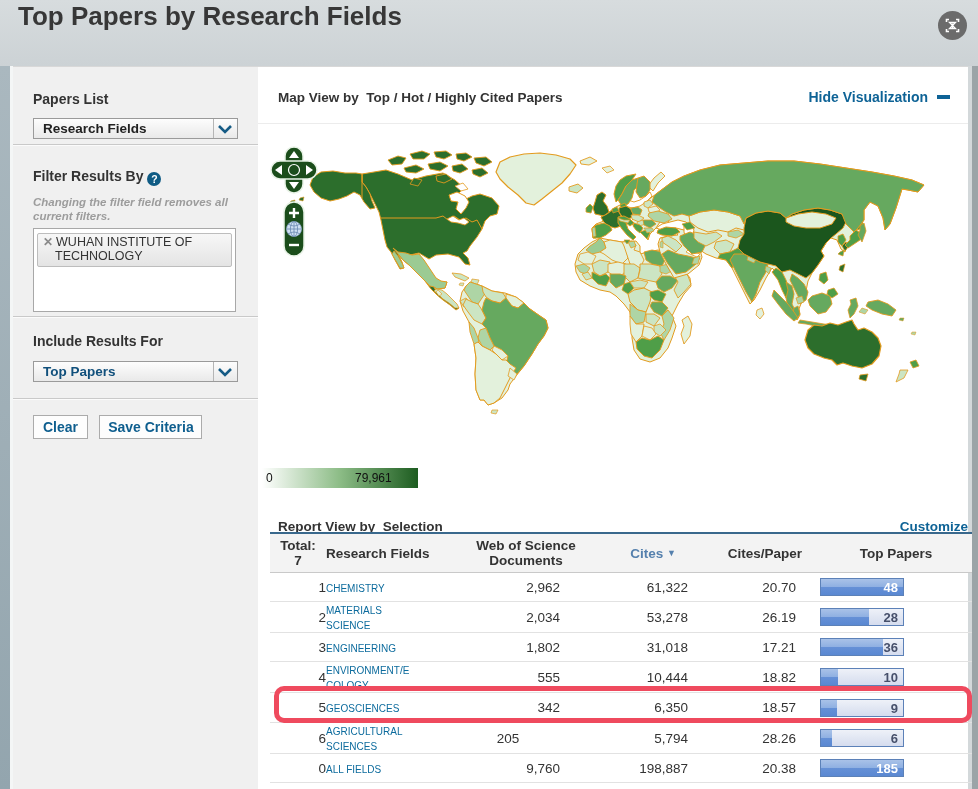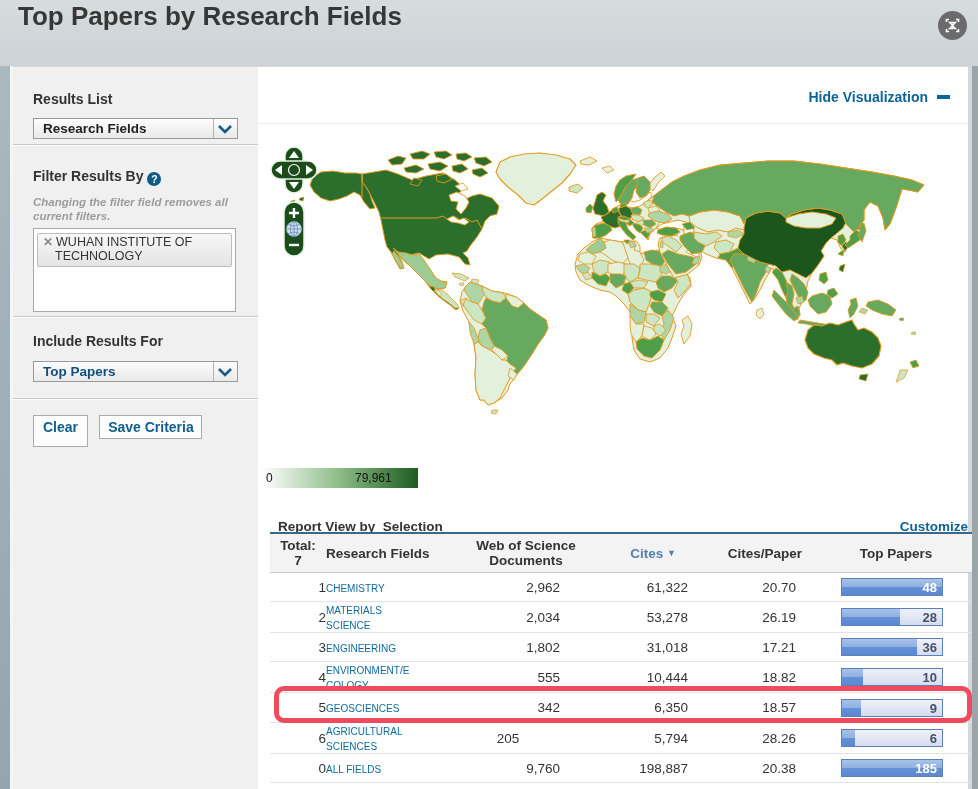--- a/index.html
+++ b/index.html
@@ -35,21 +35,21 @@
 .reporthead { position:relative; height:36px; }
 .rvs { position:absolute; left:20px; top:10px; font-size:13.5px; font-weight:bold; color:#333; }
 .custo { position:absolute; right:14px; top:10px; font-size:13.5px; font-weight:bold; color:#0e6396; }
 table.rep { position:absolute; left:12px; top:465px; width:702px; border-collapse:collapse; border-top:2px solid #39688c; }
 table.rep th { font-size:13.5px; font-weight:bold; color:#333; padding:4px 0; background:#f3f3f3; border-bottom:1px solid #c9c9c9; }
 table.rep td { font-size:13.5px; color:#333; border-bottom:1px solid #e2e2e2; padding:0; }
 td.rank { text-align:right; padding-right:8px; width:56px; }
 td.fld { width:130px; }
 .flda { font-size:10px; font-weight:normal; color:#0c6b9d; line-height:13px; }
 td.num { text-align:right; }
-.barwrap { width:102px; height:18px; border:1px solid #5c81b8; background:linear-gradient(#eef1f8,#d5dcee); position:relative; margin-left:21px; }
+.barwrap { width:84px; height:18px; border:1px solid #5c81b8; background:linear-gradient(#eef1f8,#d5dcee); position:relative; }
 .barfill { position:absolute; left:0; top:0; height:100%; background:linear-gradient(#a9c2e8 0%,#8fb0e2 49%,#6590d6 51%,#5a88d2 100%); }
 .barnum { position:absolute; right:5px; top:1px; font-size:13px; font-weight:bold; color:#47506b; }
 .barnum.w { color:#fff; }
 .redrect { position:absolute; left:274px; top:686px; width:698px; height:37px; border:5px solid #ef4a5e; border-radius:10px; background:transparent; z-index:10; }
 </style>
 </head>
 <body>
 <div class="topbar"></div>
 <div class="title">Top Papers by Research Fields</div>
 <div class="circ">
@@ -63,21 +63,21 @@
 <path d="M14.5 12.5 V17" stroke-width="1.3"></path>
 </g>
 </svg>
 </div>
 <div class="leftstrip"></div>
 <div class="leftstrip2"></div>
 <div class="rightstrip"></div>
 
 <div class="sidebar">
   <div class="sec" style="height:78px; padding-top:24px;">
-    <div class="lbl">Results List</div>
+    <div class="lbl">Papers List</div>
     <div class="seldd" style="margin-top:11px;">
       <span class="tx">Research Fields</span>
         <span class="sep"></span>
       <svg width="18" height="14" viewBox="0 0 18 14">
           <path d="M3 4 L9 10 L15 4" fill="none" stroke="#155b85" stroke-width="2.6"></path>
         </svg>
     </div>
   </div>
   <div class="sec" style="height:172px; padding-top:23px;">
     <div class="lbl">Filter Results By<span class="help">?</span></div>
@@ -90,27 +90,28 @@
     <div class="lbl">Include Results For</div>
     <div class="seldd" style="margin-top:12px;">
       <span class="tx" style="color:#11507c;">Top Papers</span>
         <span class="sep"></span>
       <svg width="18" height="14" viewBox="0 0 18 14">
           <path d="M3 4 L9 10 L15 4" fill="none" stroke="#155b85" stroke-width="2.6"></path>
         </svg>
     </div>
   </div>
   <div style="padding:16px 20px;">
-    <span class="btn" style="width:55px; height:32px; line-height:22px;">Clear</span>
+    <span class="btn" style="width:55px; height:24px; line-height:22px;">Clear</span>
     <span class="btn" style="width:103px; height:24px; line-height:22px; margin-left:7px;">Save Criteria</span>
   </div>
 </div>
 
 <div class="main">
   <div class="mapshead">
+    <span class="mvb">Map View by&nbsp; Top / Hot / Highly Cited Papers</span>
     <span class="hidev">Hide Visualization<span class="minus"></span></span>
   </div>
   <div style="position:absolute; left:0; top:56px; width:710px; height:376px; border-top:1px solid #ececec;">
     <svg width="710" height="376" viewBox="0 0 710 376">
         <defs>
           <linearGradient id="lg" x1="0" y1="0" x2="1" y2="0">
             <stop offset="0" stop-color="#ffffff"></stop>
             <stop offset="0.5" stop-color="#8cbc86"></stop>
             <stop offset="1" stop-color="#1d5c20"></stop>
           </linearGradient>

